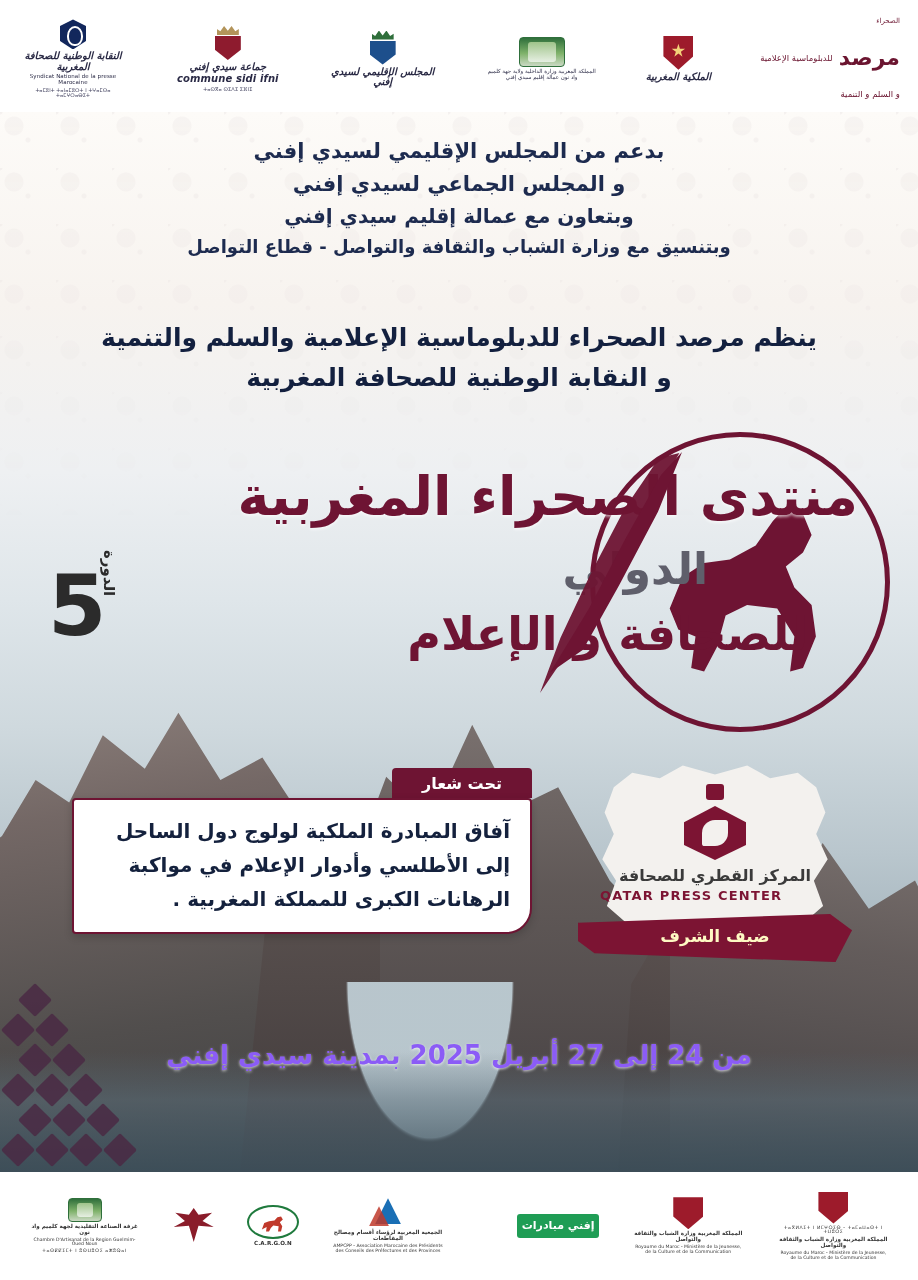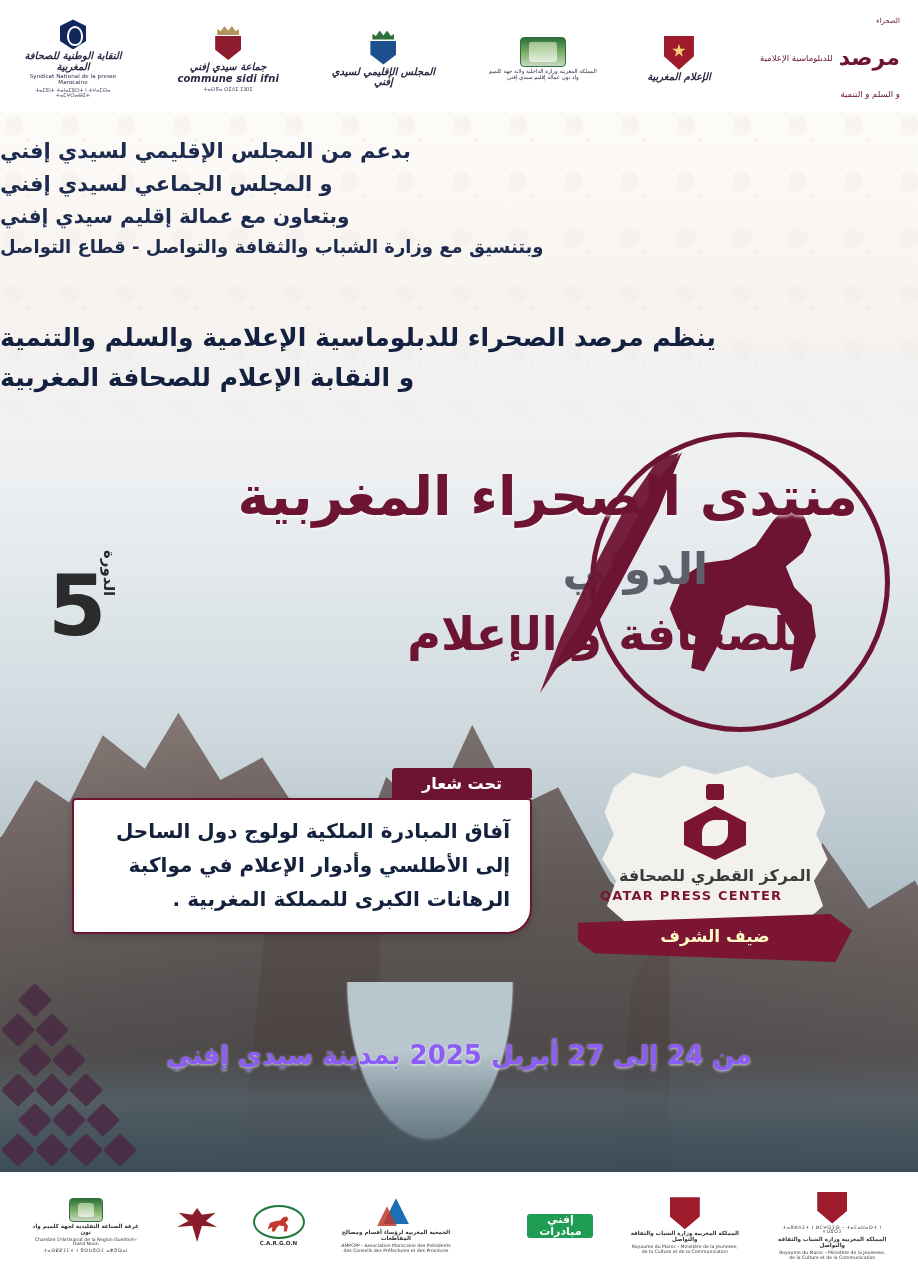--- a/index.html
+++ b/index.html
@@ -163,21 +163,21 @@
   .mosaic{
     position:absolute;left:0;bottom:0;width:180px;height:230px;
     opacity:0.85;
   }
   .mosaic i{
     position:absolute;width:24px;height:24px;background:#4a2a44;
     transform:rotate(45deg);border-radius:2px;
   }
 
   
-  .rtl { direction: rtl; unicode-bidi: embed; text-align: left; }
+  .rtl { direction: rtl; unicode-bidi: embed; text-align: center; }
 
   .support-block{
     position:absolute;top:135px;left:0;width:918px;
     color:#1d2b4f;font-weight:bold;
     z-index:10;
   }
   .support-block .l1{ font-size:21px; line-height:1.55; }
   .support-block .l2{ font-size:21px; line-height:1.55; }
   .support-block .l3{ font-size:20px; line-height:1.6; }
   .support-block .l4{ font-size:18px; line-height:1.7; }
@@ -360,21 +360,21 @@
   .ampcpp .tri{
     position:absolute;left:8px;top:0;width:26px;height:26px;
     background:#1a6fb5;clip-path:polygon(50% 0%,100% 100%,0% 100%);
   }
   .ampcpp .tri2{
     position:absolute;left:2px;top:8px;width:20px;height:20px;
     background:#c0392b;clip-path:polygon(50% 0%,100% 100%,0% 100%);
     opacity:.85;
   }
   .greenbox{
-    width:66px;height:24px;background:#1f9d55;border-radius:3px;
+    width:82px;height:24px;background:#1f9d55;border-radius:3px;
     display:flex;align-items:center;justify-content:center;
     color:#fff;font-size:11px;font-weight:bold;direction:rtl;margin-left:40px;
   }
   .minemb{
     width:30px;height:32px;background:#9d1b2b;
     clip-path:polygon(0% 0%,100% 0%,100% 60%,50% 100%,0% 60%);
   }
   .tifinagh{
     font-size:5px;color:#7a1f2b;letter-spacing:.6px;
   }
@@ -411,21 +411,21 @@
       <div class="cap b">المجلس الإقليمي لسيدي إفني</div>
     </div>
 
     <div class="logo-cell">
       <div class="emb-green"></div>
       <div class="cap">المملكة المغربية وزارة الداخلية ولاية جهة كلميم واد نون عمالة إقليم سيدي إفني</div>
     </div>
 
     <div class="logo-cell">
       <div class="emb-red-shield"></div>
-      <div class="cap b">الإعلام المغربية</div>
+      <div class="cap b">الملكية المغربية</div>
     </div>
 
     <div class="logo-cell">
       <div class="emb-word">
         <div class="tiny">الصحراء</div>
         <div style="display:flex;align-items:center;gap:6px;direction:rtl;">
           <span class="big">مرصد</span>
           <span class="sml">للدبلوماسية الإعلامية</span>
         </div>
         <div class="sml">و السلم و التنمية</div>
@@ -464,21 +464,21 @@
 
   <div class="support-block rtl">
     <div class="l1">بدعم من المجلس الإقليمي لسيدي إفني</div>
     <div class="l2">و المجلس الجماعي لسيدي إفني</div>
     <div class="l3">وبتعاون مع عمالة إقليم سيدي إفني</div>
     <div class="l4">وبتنسيق مع وزارة الشباب والثقافة والتواصل - قطاع التواصل</div>
   </div>
 
   <div class="org-block rtl">
     <div class="o1">ينظم مرصد الصحراء للدبلوماسية الإعلامية والسلم والتنمية</div>
-    <div class="o2">و النقابة الإعلام للصحافة المغربية</div>
+    <div class="o2">و النقابة الوطنية للصحافة المغربية</div>
   </div>
 
   <div class="camel-circle"></div>
   <div class="camel-body"></div>
   <div class="feather"></div>
   <div class="feather2"></div>
 
   <div class="title-wrap">
     <div class="t-main">منتدى الصحراء المغربية</div>
     <div class="t-sub">الدولي</div>

